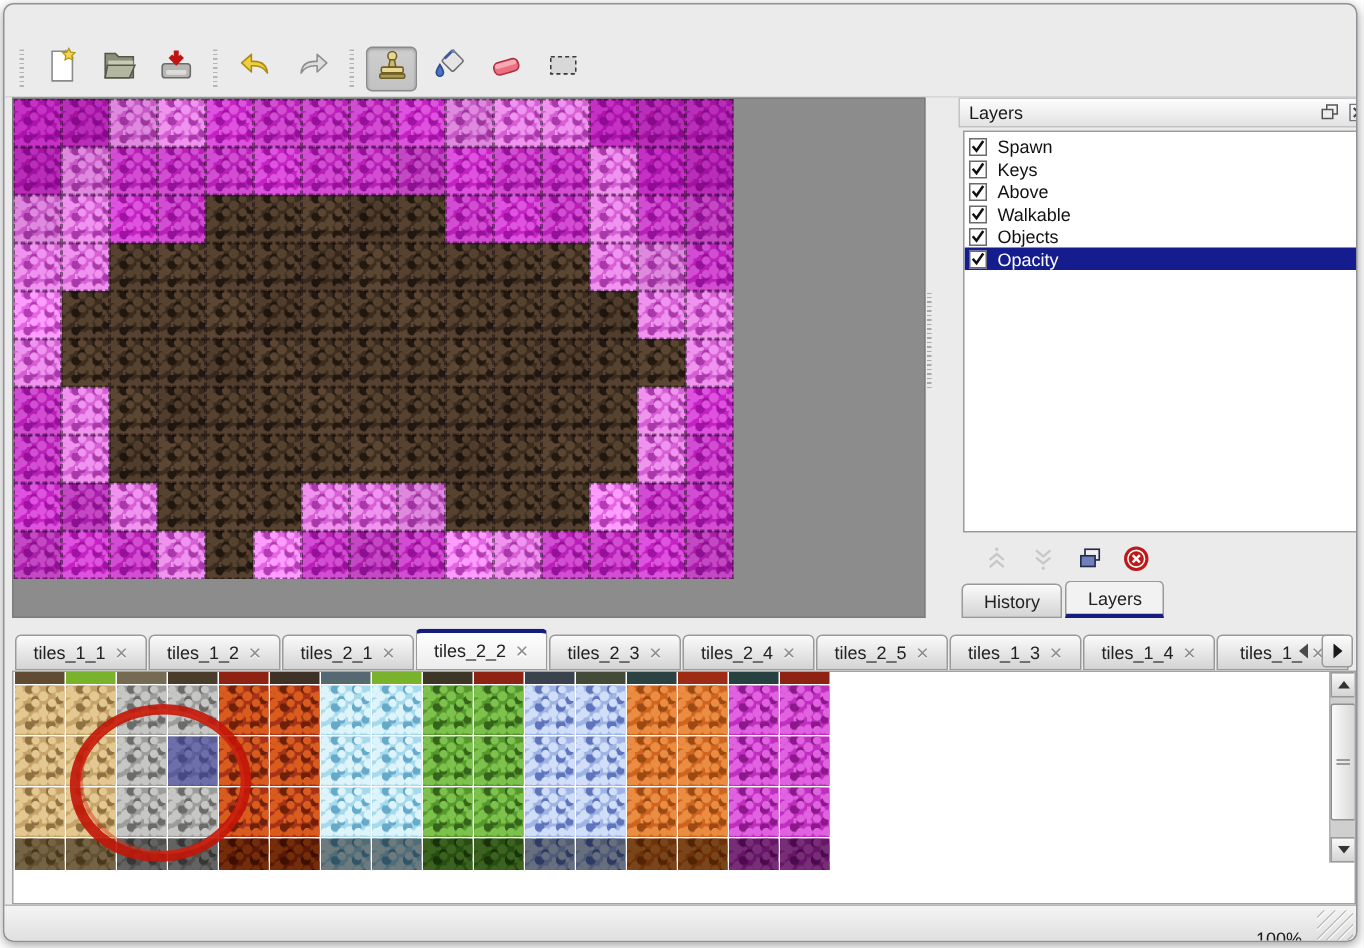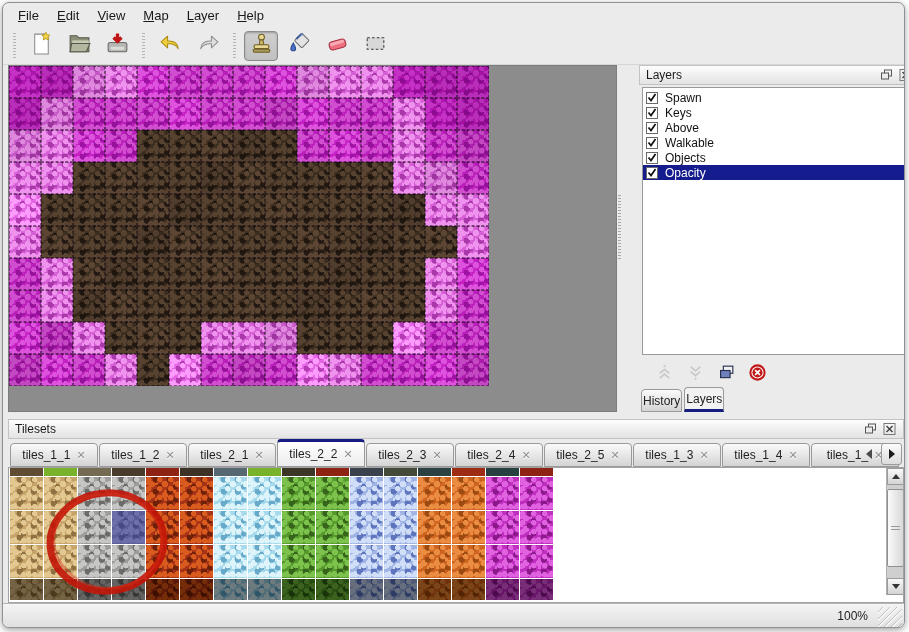--- a/index.html
+++ b/index.html
@@ -49,21 +49,21 @@
     background:radial-gradient(#a9b0b6 .7px,transparent .8px) 2px 2px/3px 3px,linear-gradient(#fafafa,#d6d6d6)}
   .layer-list{flex:1;margin:2px 3px;background:#fff;border:1px solid #9a9a9a;overflow:hidden;padding-top:2px}
   .layer-row{height:15px;display:flex;align-items:center;padding:0 3px;font-size:12px;color:#111}
   .layer-row .cb{width:12px;height:12px;background:#fff;border:1px solid #6a6a6a;margin-right:7px;flex:none;display:flex;align-items:center;justify-content:center}
   .layer-row .cb svg{width:10px;height:9px}
   .layer-row.sel{background:#141c8e;color:#fff}
   .layer-btns{height:30px;flex:none;display:flex;align-items:center;gap:9px;padding-left:14px}
   .lb{width:22px;height:22px;display:flex;align-items:center;justify-content:center}
   .lb svg{width:19px;height:19px}
   .dock-tabs{height:25px;flex:none;display:flex;align-items:flex-end;padding-left:2px}
-  .dtab{height:23px;padding:0 1px;display:flex;align-items:center;font-size:12px;color:#222;
+  .dtab{height:23px;padding:0 14px;display:flex;align-items:center;font-size:12px;color:#222;
     background:linear-gradient(#fafafa,#d4d4d4);border:1px solid #9a9a9a;border-radius:4px 4px 0 0;margin-right:2px}
   .dtab.active{background:#f2f2f2;border-bottom:3px solid #171d80;height:25px;z-index:2}
   
   .dock-bottom{position:absolute;left:5px;top:416px;width:896px;height:184px;display:flex;flex-direction:column}
   .ts-tabs{height:28px;flex:none;display:flex;align-items:flex-end;padding-left:2px;padding-right:48px;overflow:hidden;position:relative}
   .ttab{height:24px;width:88px;flex:none;display:flex;align-items:center;justify-content:center;gap:6px;font-size:12px;color:#222;
     background:linear-gradient(#fafafa,#d4d4d4);border:1px solid #9a9a9a;border-radius:4px 4px 0 0;margin-right:1px}
   .ttab.active{height:28px;background:linear-gradient(#ffffff,#ececec);border-top:3px solid #171d80;z-index:2}
   .ttab .x{color:#8f8f8f;font-size:11px;font-weight:bold;text-shadow:0 1px 0 #fff}
   .tab-arrows{position:absolute;right:2px;bottom:2px;display:flex;gap:2px}
@@ -79,49 +79,41 @@
   .ts-scroll{position:absolute;right:0;top:0;width:17px;height:127px;background:#cdeced;background:#cfcfcf;border-left:1px solid #b0b0b0}
   .sbtn{position:absolute;left:0;width:17px;height:17px;border:1px solid #9a9a9a;background:linear-gradient(#f8f8f8,#d4d4d4);display:flex;align-items:center;justify-content:center}
   .tri-up{width:0;height:0;border-left:4px solid transparent;border-right:4px solid transparent;border-bottom:5px solid #333}
   .tri-down{width:0;height:0;border-left:4px solid transparent;border-right:4px solid transparent;border-top:5px solid #333}
   .sthumb{position:absolute;left:0;top:21px;width:17px;height:78px;border:1px solid #909090;border-radius:2px;background:linear-gradient(90deg,#fafafa,#d8d8d8)}
   .sthumb::after{content:"";position:absolute;left:3px;right:3px;top:36px;height:5px;
     background:repeating-linear-gradient(180deg,#9a9a9a 0 1px,transparent 1px 3px)}
   .annot{position:absolute;z-index:6;pointer-events:none}
   
   .statusbar{position:absolute;left:0;top:600px;right:0;height:26px;background:linear-gradient(#f4f4f4,#dedede);border-top:1px solid #b6b6b6}
-  .zoom-level{position:absolute;right:36px;top:5px;font-size:12px;color:#1a1a1a}
+  .zoom-level{position:absolute;right:36px;top:15px;font-size:12px;color:#1a1a1a}
   .size-grip{position:absolute;right:2px;bottom:2px;width:24px;height:20px;
     background:repeating-linear-gradient(135deg,transparent 0 3px,#c2c2c2 3px 4px,#f6f6f6 4px 5px)}
 </style>
 <style>.t-P{--b:#d65fd6;--h:#ef93ef;--l:#aa38aa}
 .t-M{--b:#ba1fba;--h:#d14ed1;--l:#96119a}
 .t-D{--b:#a312a3;--h:#b92eb9;--l:#870a8b}
 .t-B{--b:#3a2c1e;--h:#574230;--l:#201710}
 .m-tan{--b:#c6a368;--h:#e4c892;--l:#8f7142}
 .m-gray{--b:#9c9c9a;--h:#c6c6c4;--l:#6b6b69}
 .m-lava{--b:#a63317;--h:#d95c1e;--l:#6e2008}
 .m-ice{--b:#a5d9ec;--h:#ddf4fb;--l:#66a9c9}
 .m-green{--b:#55982c;--h:#7cc24c;--l:#35641a}
 .m-crystal{--b:#9fb4e4;--h:#d0def8;--l:#5e74bd}
 .m-orange{--b:#cf6420;--h:#ea8c41;--l:#9c4a11}
 .m-magenta{--b:#c02ec0;--h:#e062e0;--l:#8c188c}
 </style></head>
 <body>
 
 <div class="window">
 
-  <div class="menubar">
-      <div class="menu-item"><u>F</u>ile</div>
-      <div class="menu-item"><u>E</u>dit</div>
-      <div class="menu-item"><u>V</u>iew</div>
-      <div class="menu-item"><u>M</u>ap</div>
-      <div class="menu-item"><u>L</u>ayer</div>
-      <div class="menu-item"><u>H</u>elp</div>
-    </div>
 
   <div class="toolbar">
       <div class="grip"></div>
       <div class="tool-btn">
         <div><svg viewBox="0 0 24 24">
             <path d="M5.5 3h9l4 4v15h-13z" fill="#fff" stroke="#8a8a8a"></path>
             <path d="M14.5 3l4 4h-4z" fill="#dcdcdc" stroke="#8a8a8a"></path>
             <path d="M16.2 1.2l1.2 2.4 2.7.4-2 1.9.5 2.7-2.4-1.3-2.4 1.3.5-2.7-2-1.9 2.7-.4z" fill="#f4d64a" stroke="#b49416" stroke-width=".8"></path>
           </svg></div>
       </div>
@@ -432,35 +424,20 @@
           </svg>
       </span>
     </div>
     <div class="dock-tabs">
         <div class="dtab">History</div>
         <div class="dtab active">Layers</div>
       </div>
   </div>
 
   <div class="dock-bottom">
-    <div class="dock-title">
-      <span class="dt-label">Tilesets</span>
-      <span class="dt-btn">
-        <svg viewBox="0 0 13 12">
-            <rect x="4.5" y="1" width="7" height="6" fill="none" stroke="#555"></rect>
-            <rect x="1.5" y="4" width="7" height="6" fill="#ededed" stroke="#555"></rect>
-          </svg>
-      </span>
-      <span class="dt-btn">
-        <svg viewBox="0 0 13 12">
-            <rect x="1" y="0.5" width="11" height="11" fill="none" stroke="#777"></rect>
-            <path d="M3.5 3l6 6M9.5 3l-6 6" stroke="#444" stroke-width="1.5"></path>
-          </svg>
-      </span>
-    </div>
     <div class="ts-tabs">
       <div class="ttab">
           <span>tiles_1_1</span>
           <span class="x">✕</span>
         </div>
         <div class="ttab">
           <span>tiles_1_2</span>
           <span class="x">✕</span>
         </div>
         <div class="ttab">

